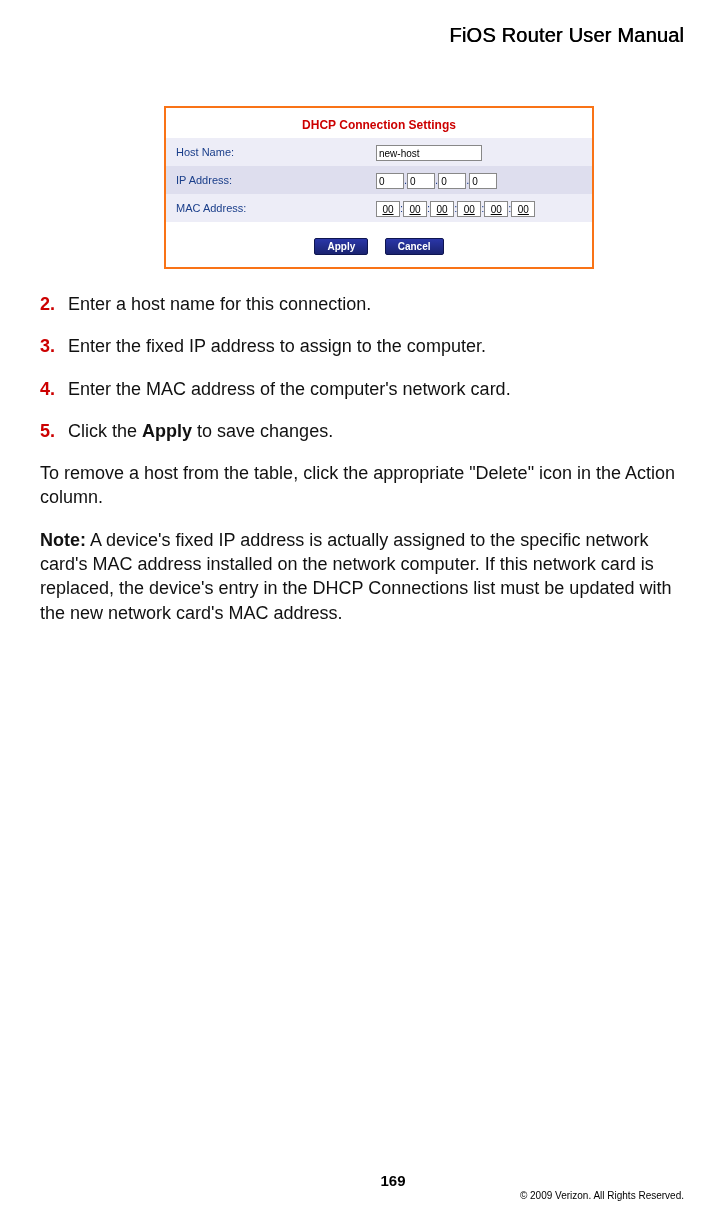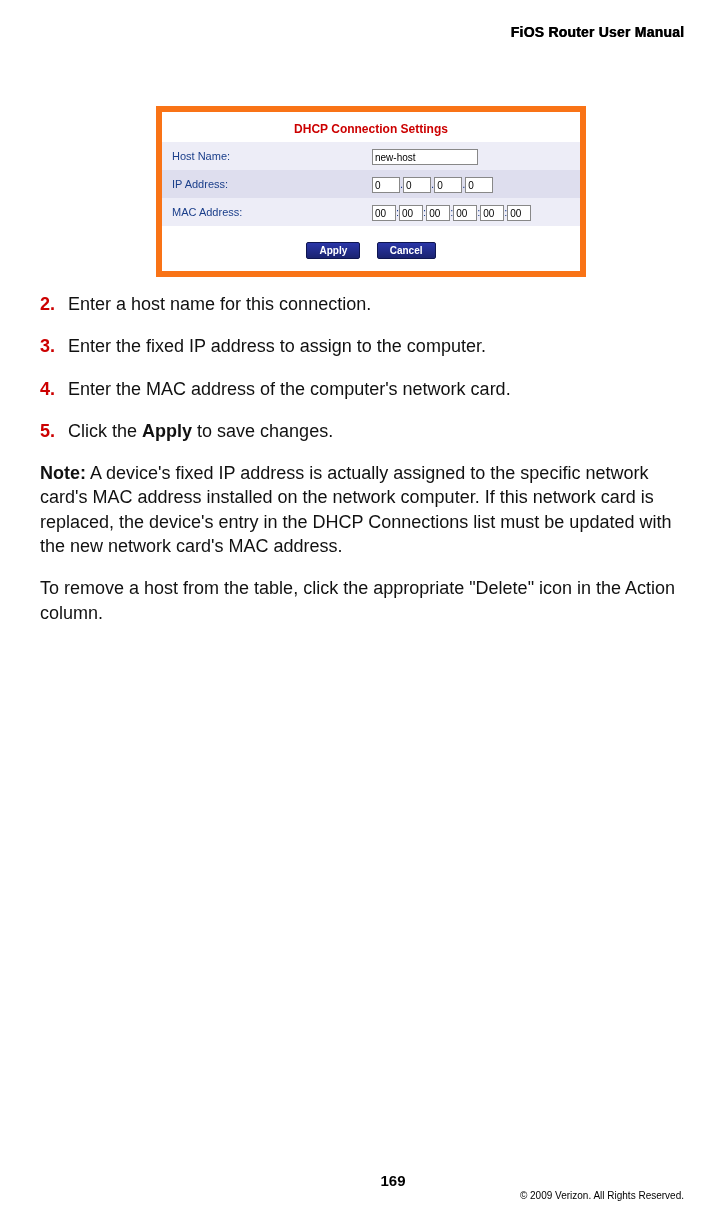--- a/index.html
+++ b/index.html
@@ -10,32 +10,32 @@
     background: #fff;
     width: 726px;
     height: 1227px;
     position: relative;
     box-sizing: border-box;
   }
   .page-header {
     position: absolute;
     top: 24px;
     right: 42px;
-    font-weight: 700;
-    font-size: 14px;
+    font-weight: 400;
+    font-size: 20px;
     letter-spacing: 0.2px;
     color: #000;
     text-shadow: 0.5px 0 0 #000;
   }
   .panel-wrap {
     position: absolute;
     top: 106px;
-    left: 156px;
+    left: 164px;
     width: 430px;
-    border: 6px solid #f97316;
+    border: 2px solid #f97316;
     background: #fff;
     box-sizing: border-box;
   }
   .panel-title {
     text-align: center;
     font-family: Verdana, Arial, sans-serif;
     font-size: 12px;
     font-weight: 700;
     color: #c00;
     padding: 10px 0 6px;
@@ -62,21 +62,21 @@
     color: #000;
     border: 1px solid #888;
     background: #fff;
     height: 14px;
     padding: 0 2px;
     box-sizing: content-box;
     vertical-align: middle;
   }
   .w-host { width: 100px; }
   .w-oct  { width: 22px; text-align: left; }
-  .w-mac  { width: 18px; text-align: left; }
+  .w-mac  { width: 18px; text-align: center; text-decoration: underline; }
   .dot { color: #1a3e8a; font-size: 11px; padding: 0 0 0 0; }
   .colon { color: #1a3e8a; font-size: 11px; padding: 0 0 0 0; }
   .btn-row {
     text-align: center;
     padding: 14px 0 12px;
   }
   .btn {
     display: inline-block;
     background: linear-gradient(#2a36a8, #1a2370);
     color: #fff;
@@ -182,22 +182,22 @@
     <div class="step-text">Enter the MAC address of the computer's network card.</div>
   </div>
 
   <div class="step">
     <div class="step-num">5.</div>
     <div class="step-text">
       <span>Click the </span><span class="bold">Apply</span><span> to save changes.</span>
     </div>
   </div>
 
+  <p class="para">To remove a host from the table, click the appropriate "Delete" icon in the Action column.</p>
+
   <p class="para">
     <span class="bold">Note:</span><span> A device's fixed IP address is actually assigned to the specific network card's MAC address installed on the network computer. If this network card is replaced, the device's entry in the DHCP Connections list must be updated with the new network card's MAC address.</span>
   </p>
 
-  <p class="para">To remove a host from the table, click the appropriate "Delete" icon in the Action column.</p>
-
 </div>
 
 <div class="page-num">169</div>
 <div class="copyright">© 2009 Verizon. All Rights Reserved.</div>
 
 </body></html>

